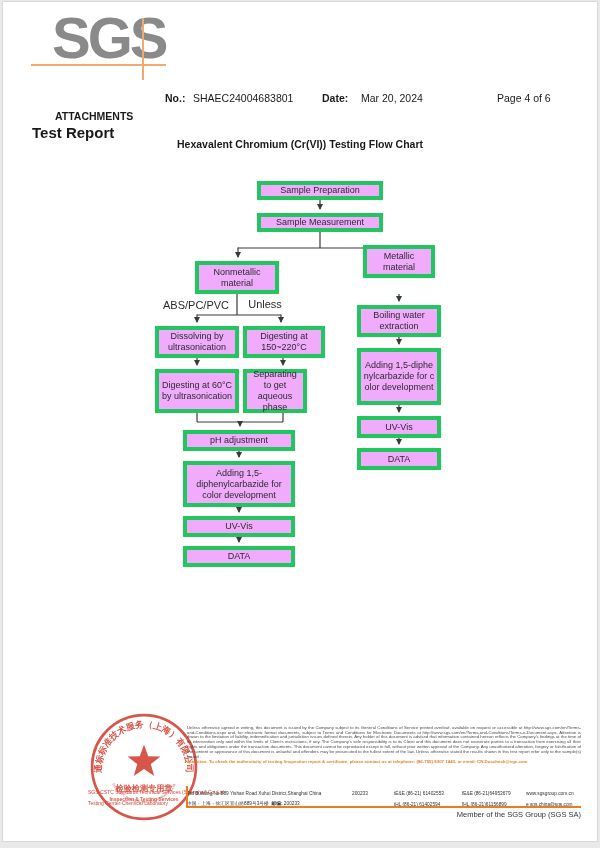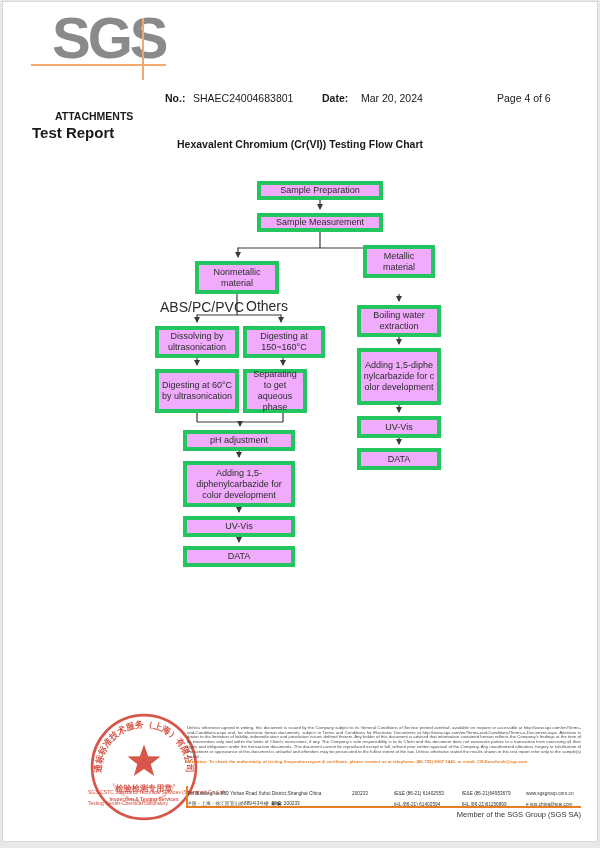--- a/index.html
+++ b/index.html
@@ -11,21 +11,21 @@
   .crop-h{position:absolute;left:31px;top:64px;width:135px;height:2px;background:#f2a96e;}
   .crop-v{position:absolute;left:142px;top:18px;width:2px;height:62px;background:#f2a96e;}
   .report-title{position:absolute;left:32px;top:88px;font-size:15px;font-weight:bold;color:#1a1a1a;margin-top:36px;}
   .hdr{position:absolute;top:92px;font-size:10.5px;color:#1a1a1a;white-space:nowrap;}
   .hdr.b{font-weight:bold;}
   .attachments{position:absolute;left:55px;top:110px;font-size:10.5px;font-weight:bold;color:#1a1a1a;}
   .flow-title{position:absolute;left:0;top:121px;width:600px;text-align:center;font-size:10.5px;font-weight:bold;color:#1a1a1a;margin-top:17px;}
   
   .fbox{position:absolute;box-sizing:border-box;border:4px solid #22c55e;background:#f0abfc;display:flex;align-items:center;justify-content:center;text-align:center;font-size:9px;line-height:11px;color:#2b2b2b;padding:1px 2px;}
   .fbox.break{overflow-wrap:anywhere;word-break:break-all;}
-  .flabel{position:absolute;font-size:14px;color:#2b2b2b;text-align:center;}
+  .flabel{position:absolute;font-size:11px;color:#2b2b2b;text-align:center;}
   .connectors{position:absolute;left:0;top:0;width:600px;height:848px;pointer-events:none;}
   
   .legal-wrap{position:absolute;left:187px;top:725px;width:394px;height:62px;overflow:visible;}
   .legal-inner{width:788px;transform:scale(0.5);transform-origin:0 0;}
   .legal-text{font-size:8.6px;line-height:9.6px;color:#4a4a4a;text-align:justify;}
   .attention-text{margin-top:1px;font-size:8.8px;line-height:9.8px;font-weight:bold;color:#e87e22;}
   .addr-wrap{position:absolute;left:187px;top:787px;width:394px;height:20px;}
   .addr-inner{width:788px;transform:scale(0.5);transform-origin:0 0;font-size:9.5px;color:#333;}
   .addr-row{display:flex;height:22px;align-items:center;white-space:nowrap;}
   .c-addr{width:330px;}
@@ -88,23 +88,23 @@
       <line x1="399" y1="405" x2="399" y2="412" marker-end="url(#arw)"></line>
       <line x1="399" y1="438" x2="399" y2="444" marker-end="url(#arw)"></line>
     </g>
   </svg>
 
   <div class="fbox" style="left:257px;top:181px;width:126px;height:19px;">Sample Preparation</div>
   <div class="fbox" style="left:257px;top:213px;width:126px;height:19px;">Sample Measurement</div>
   <div class="fbox" style="left:195px;top:261px;width:84px;height:33px;">Nonmetallic material</div>
   <div class="fbox" style="left:357px;top:245px;width:72px;height:33px;margin-left:6px;">Metallic material</div>
   <div class="flabel" style="left:160px;top:299px;width:72px;">ABS/PC/PVC</div>
-  <div class="flabel" style="left:246px;top:298px;width:38px;">Others</div>
+  <div class="flabel" style="left:246px;top:298px;width:38px;">Unless</div>
   <div class="fbox" style="left:155px;top:326px;width:84px;height:32px;">Dissolving by ultrasonication</div>
-  <div class="fbox" style="left:243px;top:326px;width:82px;height:32px;">Digesting at 150~160°C</div>
+  <div class="fbox" style="left:243px;top:326px;width:82px;height:32px;">Digesting at 150~220°C</div>
   <div class="fbox" style="left:155px;top:369px;width:84px;height:44px;">Digesting at 60°C by ultrasonication</div>
   <div class="fbox" style="left:243px;top:369px;width:64px;height:44px;">Separating to get aqueous phase</div>
   <div class="fbox" style="left:357px;top:305px;width:84px;height:32px;">Boiling water extraction</div>
   <div class="fbox break" style="left:357px;top:348px;width:84px;height:57px;">Adding 1,5-diphenylcarbazide for color development</div>
   <div class="fbox" style="left:357px;top:416px;width:84px;height:22px;">UV-Vis</div>
   <div class="fbox" style="left:357px;top:448px;width:84px;height:22px;">DATA</div>
   <div class="fbox" style="left:183px;top:430px;width:112px;height:21px;">pH adjustment</div>
   <div class="fbox" style="left:183px;top:461px;width:112px;height:46px;">Adding 1,5-diphenylcarbazide for color development</div>
   <div class="fbox" style="left:183px;top:516px;width:112px;height:21px;">UV-Vis</div>
   <div class="fbox" style="left:183px;top:546px;width:112px;height:21px;">DATA</div>

